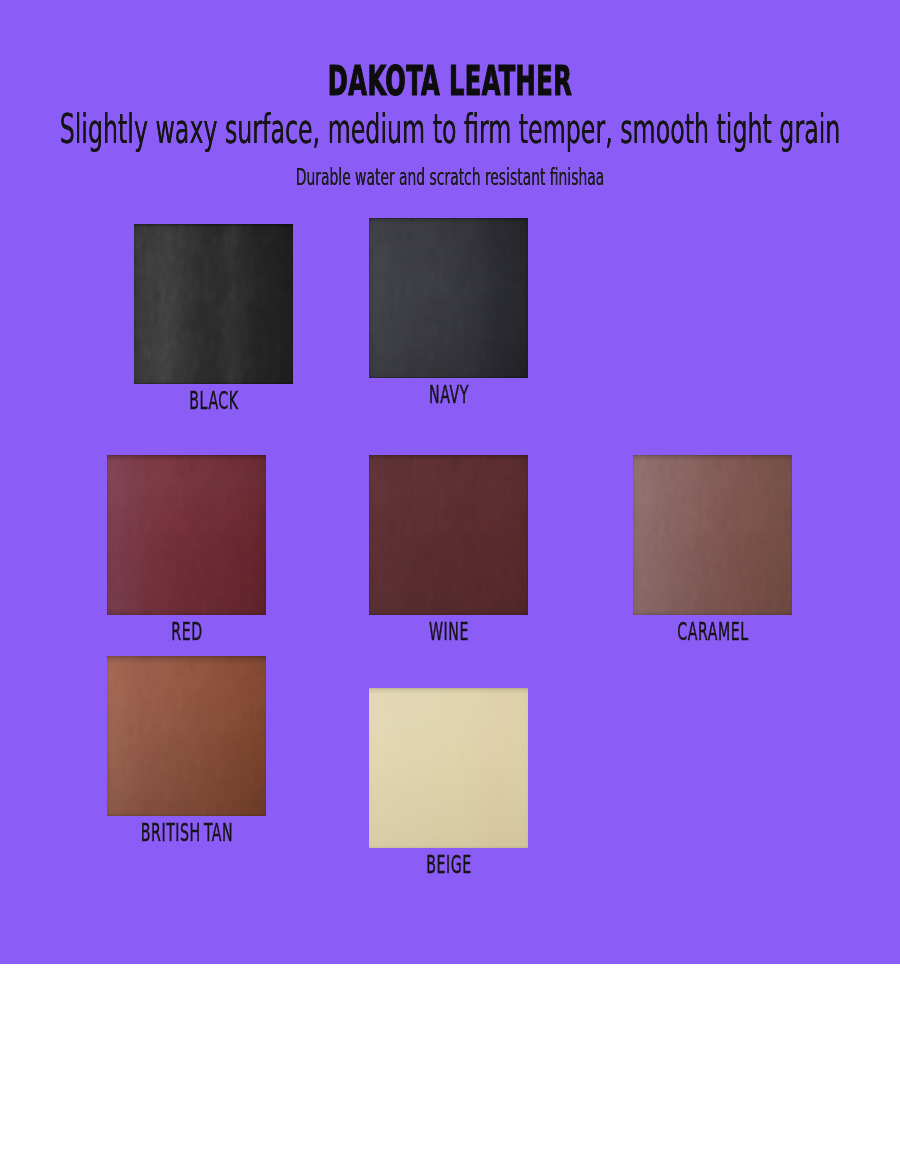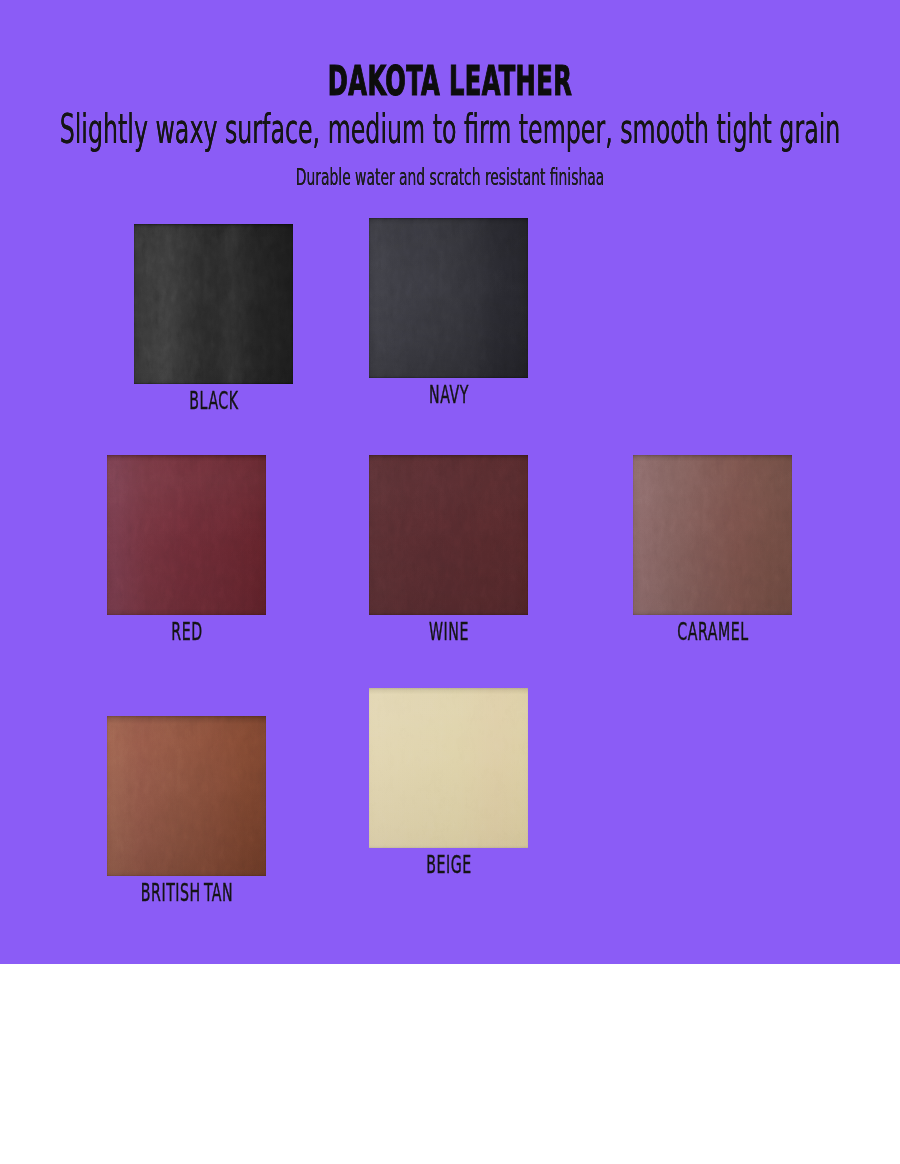--- a/index.html
+++ b/index.html
@@ -155,21 +155,21 @@
           <div class="base" style="background:linear-gradient(90deg, #5c3034 0%, #5e3135 5%, #5c2e32 25%, #5a2c30 50%, #5a2b2e 75%, #592a2d 92%, #552628 100%);background-color:#5d2a2c"></div>
           <div class="vshade" style="background:linear-gradient(180deg, rgba(0,0,0,.14) 0%, rgba(255,255,255,.012) 4%, rgba(255,255,255,.014) 18%, rgba(0,0,0,.004) 45%, rgba(0,0,0,.03) 70%, rgba(0,0,0,.06) 92%, rgba(0,0,0,.08) 98%, rgba(0,0,0,.16) 100%)"></div>
           <div class="blotch" style="opacity:0.108;filter:url(#blotchf)"></div>
           <div class="grain" style="opacity:0.12;filter:url(#grainf)"></div>
           <div class="edge" style="box-shadow:inset 0 2px 2px -1px rgba(0,0,0,0.16), inset 0 -1px 1px rgba(0,0,0,0.08800000000000001), inset 1px 0 1px -0.5px rgba(0,0,0,0.064), inset -1px 0 1px -0.5px rgba(0,0,0,0.064)"></div>
         </div>
         <div class="swatch-label">
           <span>WINE</span>
         </div>
       </div>
-      <div class="cell" style="left: 107px; top: 716px;">
+      <div class="cell" style="left: 107px; top: 656px;">
         <div class="swatch">
           <div class="base" style="background:linear-gradient(90deg, #985f4d 0%, #9a6350 4%, #925848 22%, #8b5340 45%, #854c38 68%, #7d452f 88%, #78412c 100%);background-color:#96523e"></div>
           <div class="vshade" style="background:linear-gradient(180deg, rgba(0,0,0,.13) 0%, rgba(255,160,120,.07) 5%, rgba(255,150,110,.085) 16%, rgba(255,170,140,.03) 40%, rgba(0,0,0,.02) 62%, rgba(10,0,0,.075) 84%, rgba(30,10,0,.13) 97%, rgba(0,0,0,.17) 100%)"></div>
           <div class="blotch" style="opacity:0.09000000000000001;filter:url(#blotchf)"></div>
           <div class="grain" style="opacity:0.1;filter:url(#grainf)"></div>
           <div class="edge" style="box-shadow:inset 0 2px 2px -1px rgba(0,0,0,0.14), inset 0 -1px 1px rgba(0,0,0,0.07700000000000001), inset 1px 0 1px -0.5px rgba(0,0,0,0.05600000000000001), inset -1px 0 1px -0.5px rgba(0,0,0,0.05600000000000001)"></div>
         </div>
         <div class="swatch-label">
           <span>BRITISH TAN</span>
         </div>

